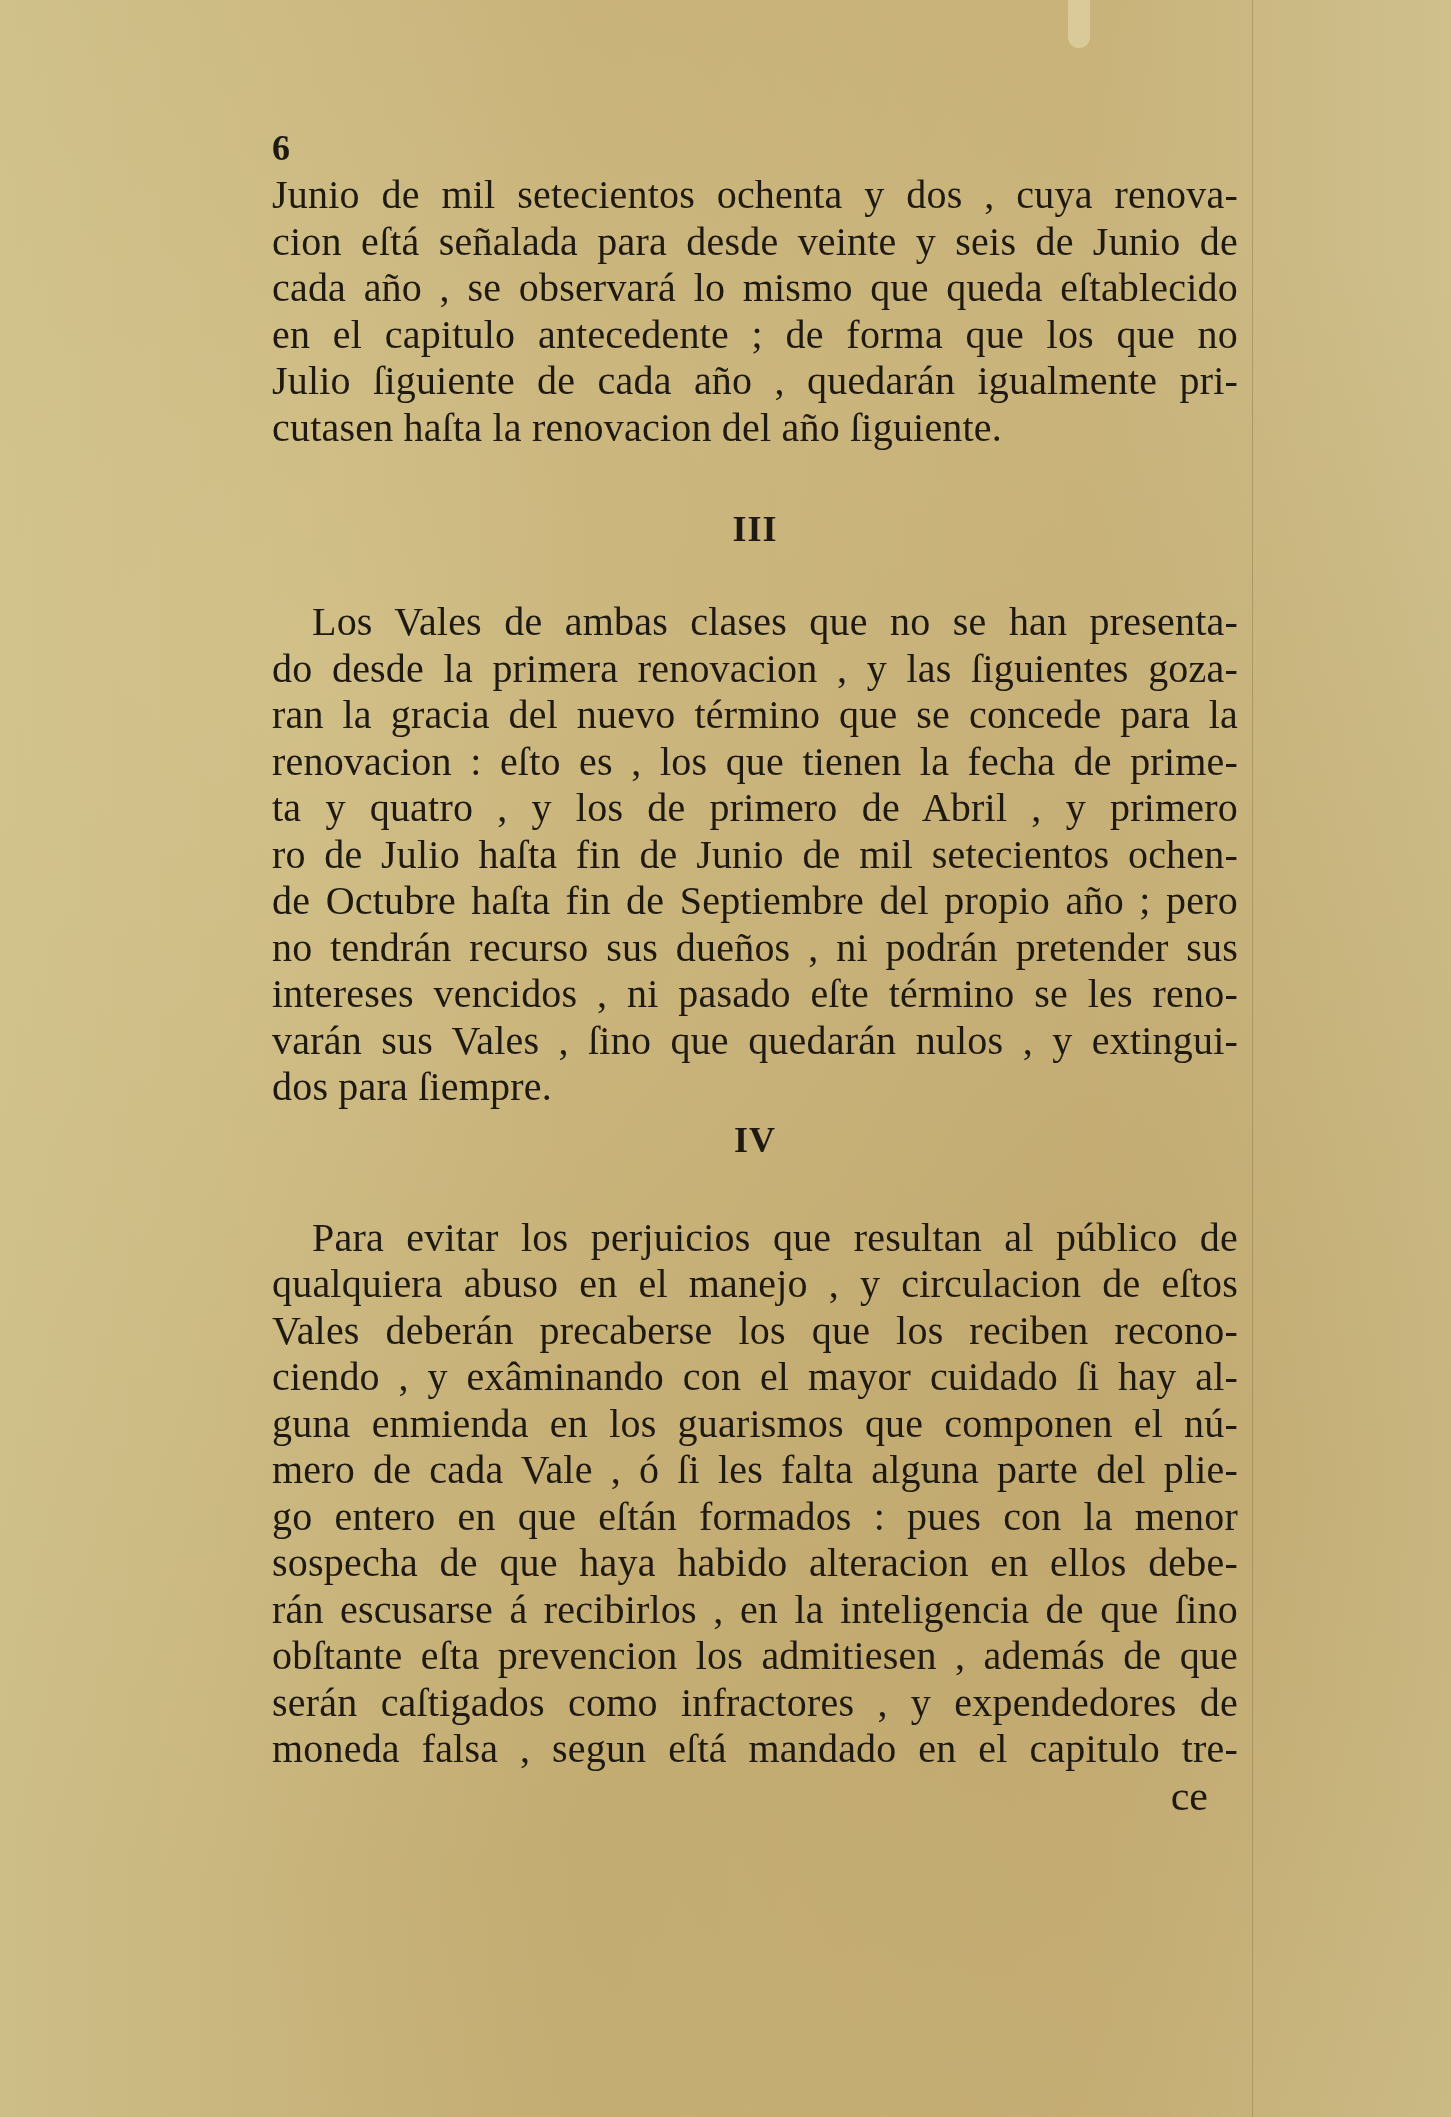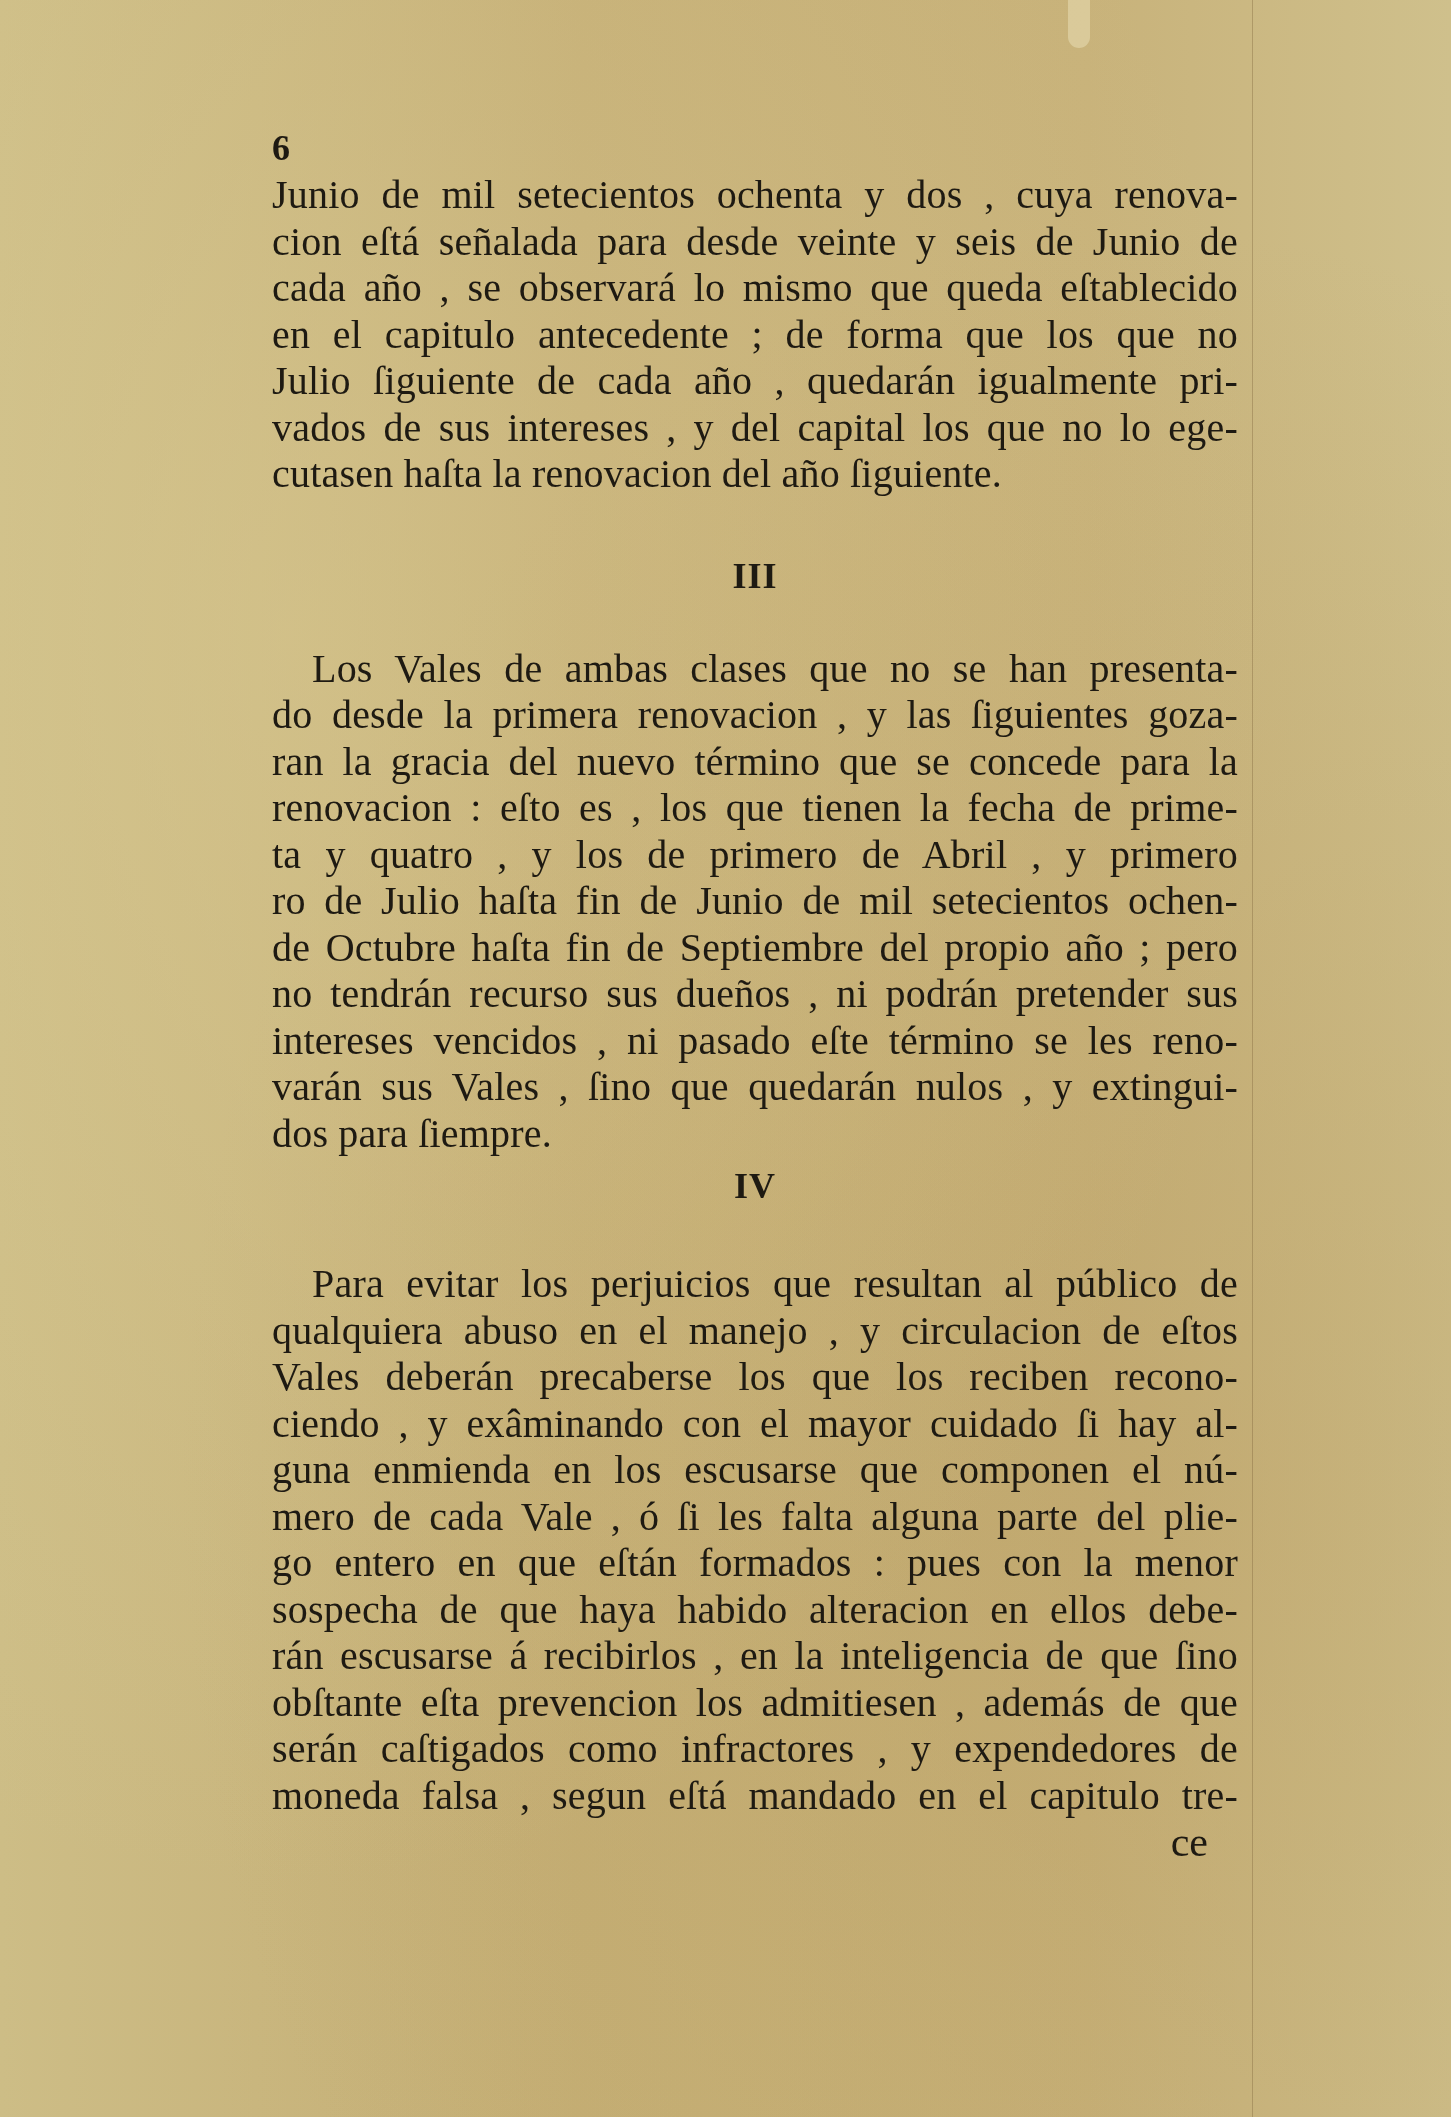--- a/index.html
+++ b/index.html
@@ -56,21 +56,20 @@
 
 <div class="page">
   <div class="page-number">6</div>
 
   <div>
     <div class="line">Junio de mil setecientos ochenta y dos , cuya renova-</div>
     <div class="line">cion eſtá señalada para desde veinte y seis de Junio de</div>
     <div class="line">cada año , se observará lo mismo que queda eſtablecido</div>
     <div class="line">en el capitulo antecedente ; de forma que los que no</div>
     <div class="line">Julio ſiguiente de cada año , quedarán igualmente pri-</div>
-    <div class="line">vados de sus intereses , y del capital los que no lo ege-</div>
     <div class="line last">cutasen haſta la renovacion del año ſiguiente.</div>
   </div>
 
   <div class="heading h3">III</div>
   <div class="p3">
     <div class="line indent">Los Vales de ambas clases que no se han presenta-</div>
     <div class="line">do desde la primera renovacion , y las ſiguientes goza-</div>
     <div class="line">ran la gracia del nuevo término que se concede para la</div>
     <div class="line">renovacion : eſto es , los que tienen la fecha de prime-</div>
     <div class="line">ta y quatro , y los de primero de Abril , y primero</div>
@@ -81,21 +80,21 @@
     <div class="line">varán sus Vales , ſino que quedarán nulos , y extingui-</div>
     <div class="line last">dos para ſiempre.</div>
   </div>
 
   <div class="heading h4">IV</div>
   <div class="p4">
     <div class="line indent">Para evitar los perjuicios que resultan al público de</div>
     <div class="line">qualquiera abuso en el manejo , y circulacion de eſtos</div>
     <div class="line">Vales deberán precaberse los que los reciben recono-</div>
     <div class="line">ciendo , y exâminando con el mayor cuidado ſi hay al-</div>
-    <div class="line">guna enmienda en los escusarse que componen el nú-</div>
+    <div class="line">guna enmienda en los guarismos que componen el nú-</div>
     <div class="line">mero de cada Vale , ó ſi les falta alguna parte del plie-</div>
     <div class="line">go entero en que eſtán formados : pues con la menor</div>
     <div class="line">sospecha de que haya habido alteracion en ellos debe-</div>
     <div class="line">rán escusarse á recibirlos , en la inteligencia de que ſino</div>
     <div class="line">obſtante eſta prevencion los admitiesen , además de que</div>
     <div class="line">serán caſtigados como infractores , y expendedores de</div>
     <div class="line">moneda falsa , segun eſtá mandado en el capitulo tre-</div>
   </div>
 
   <div class="catchword">ce</div>

